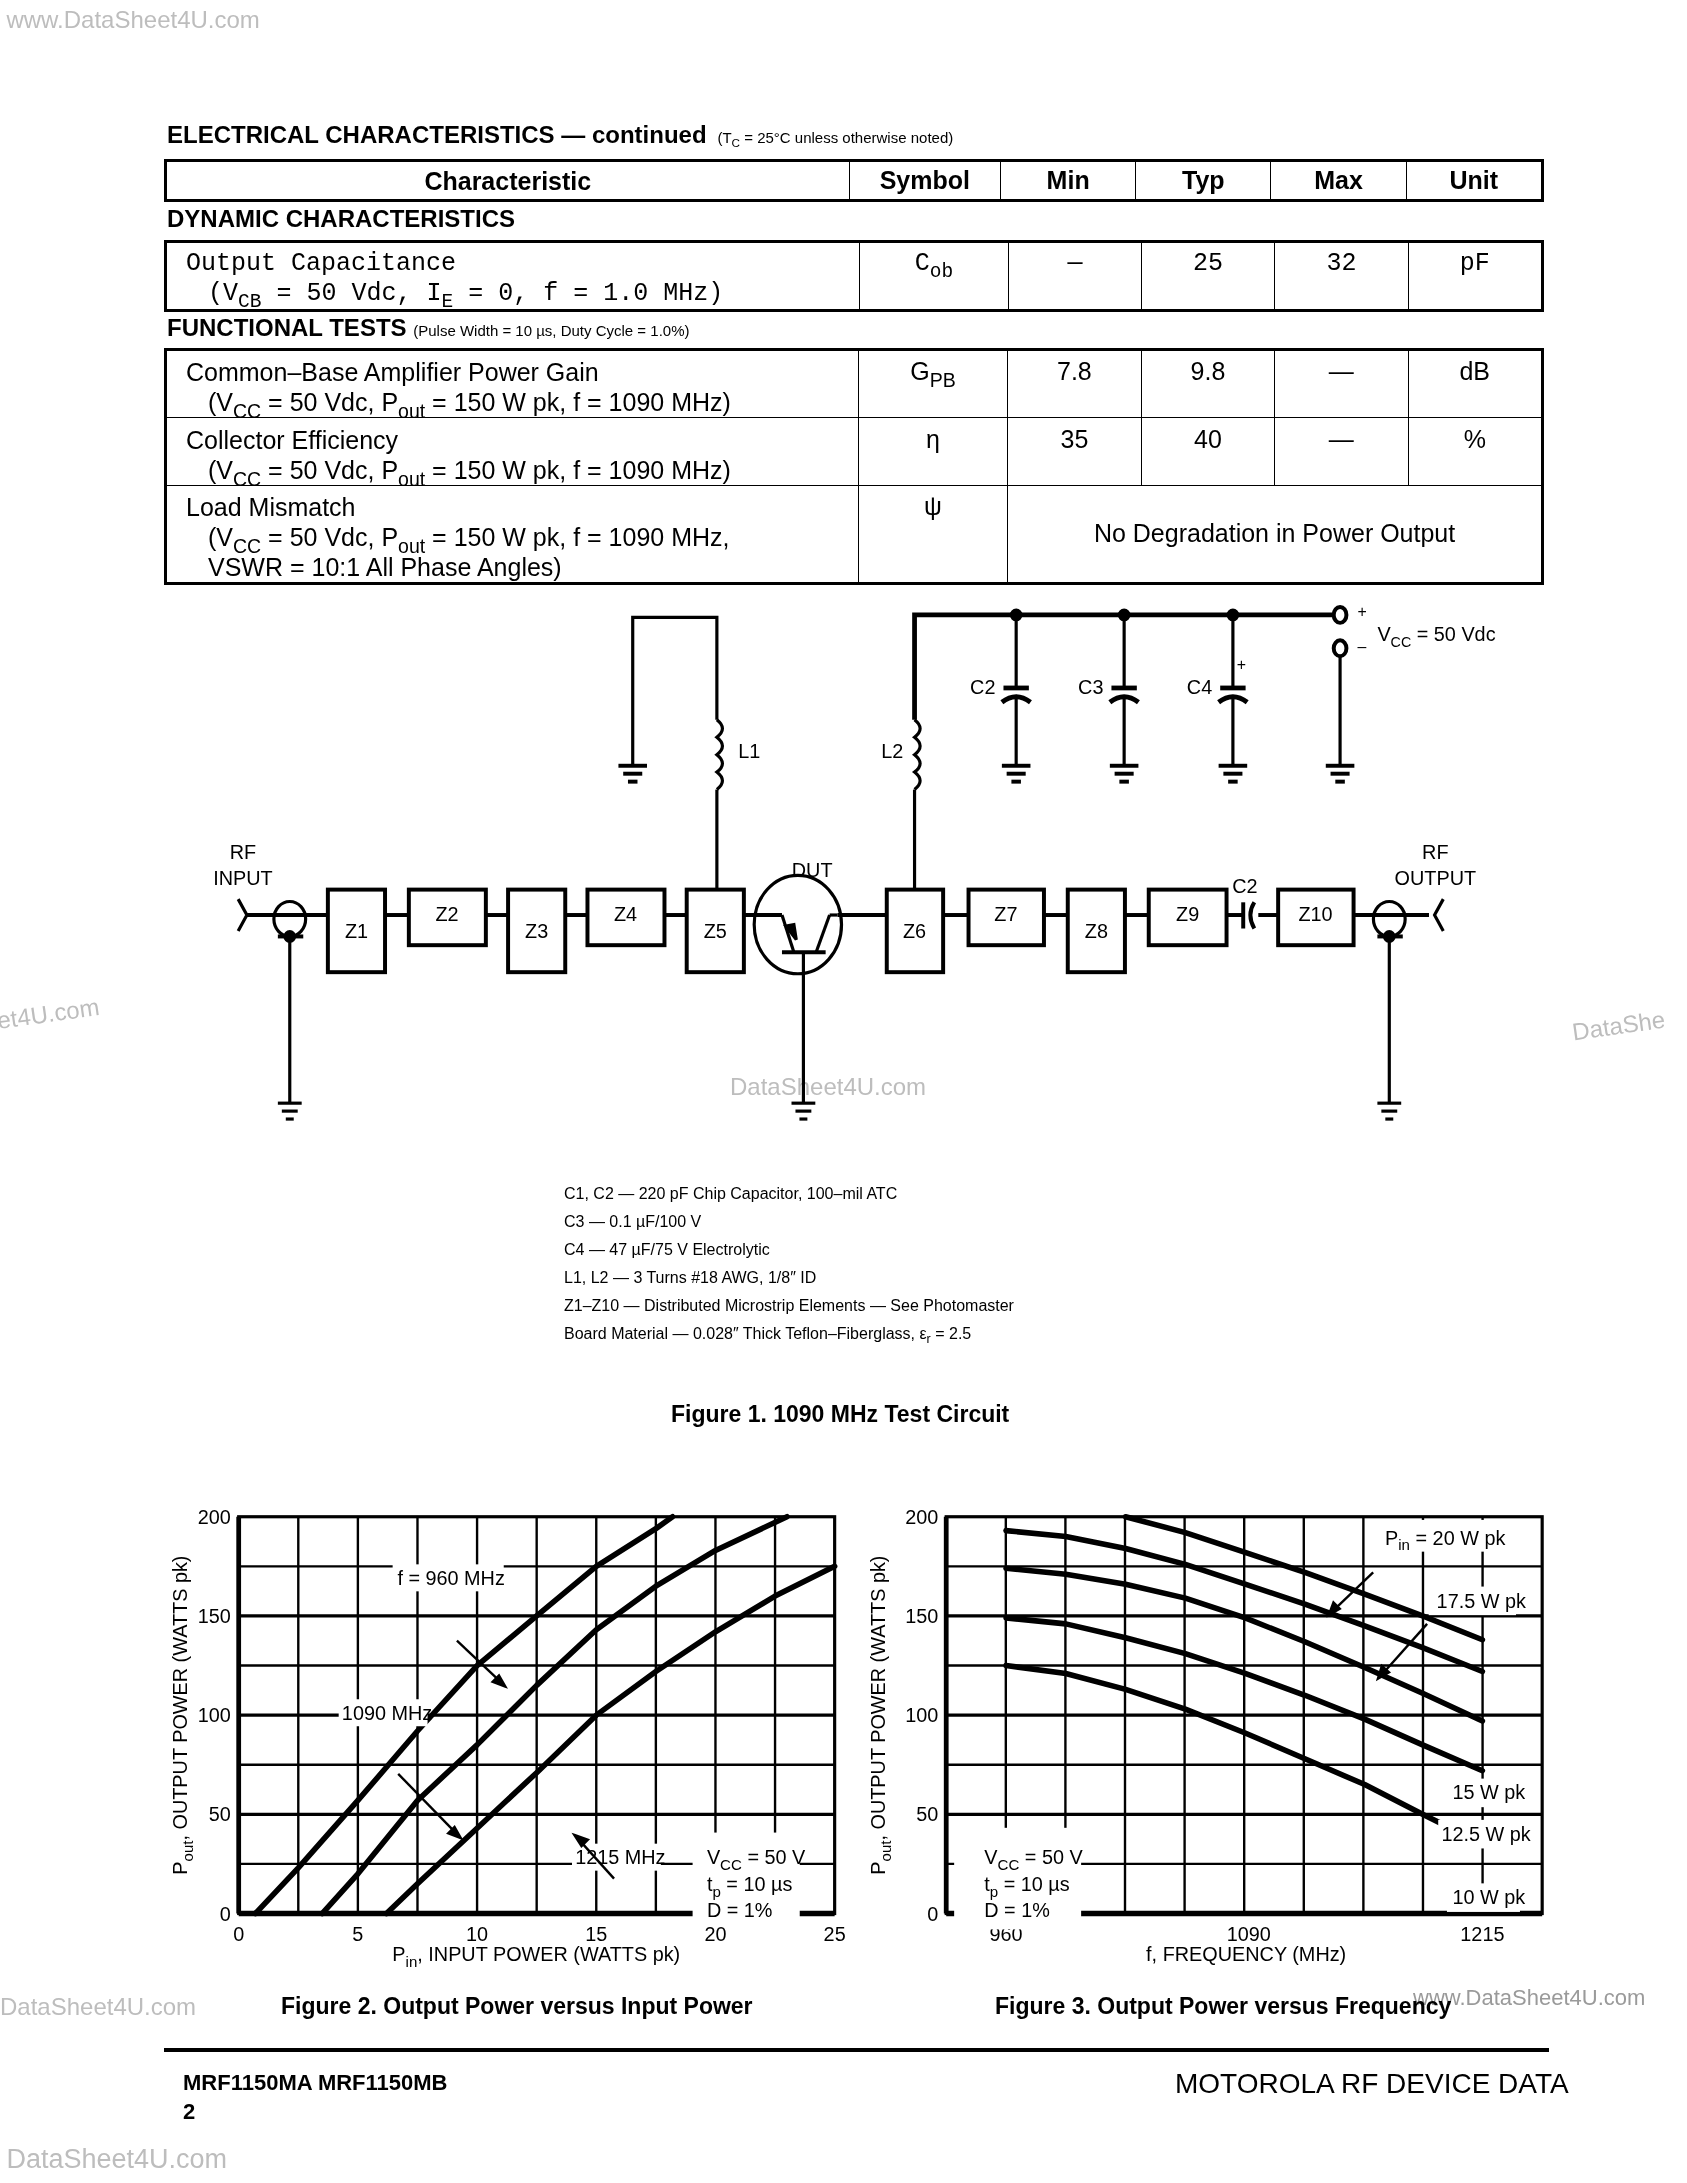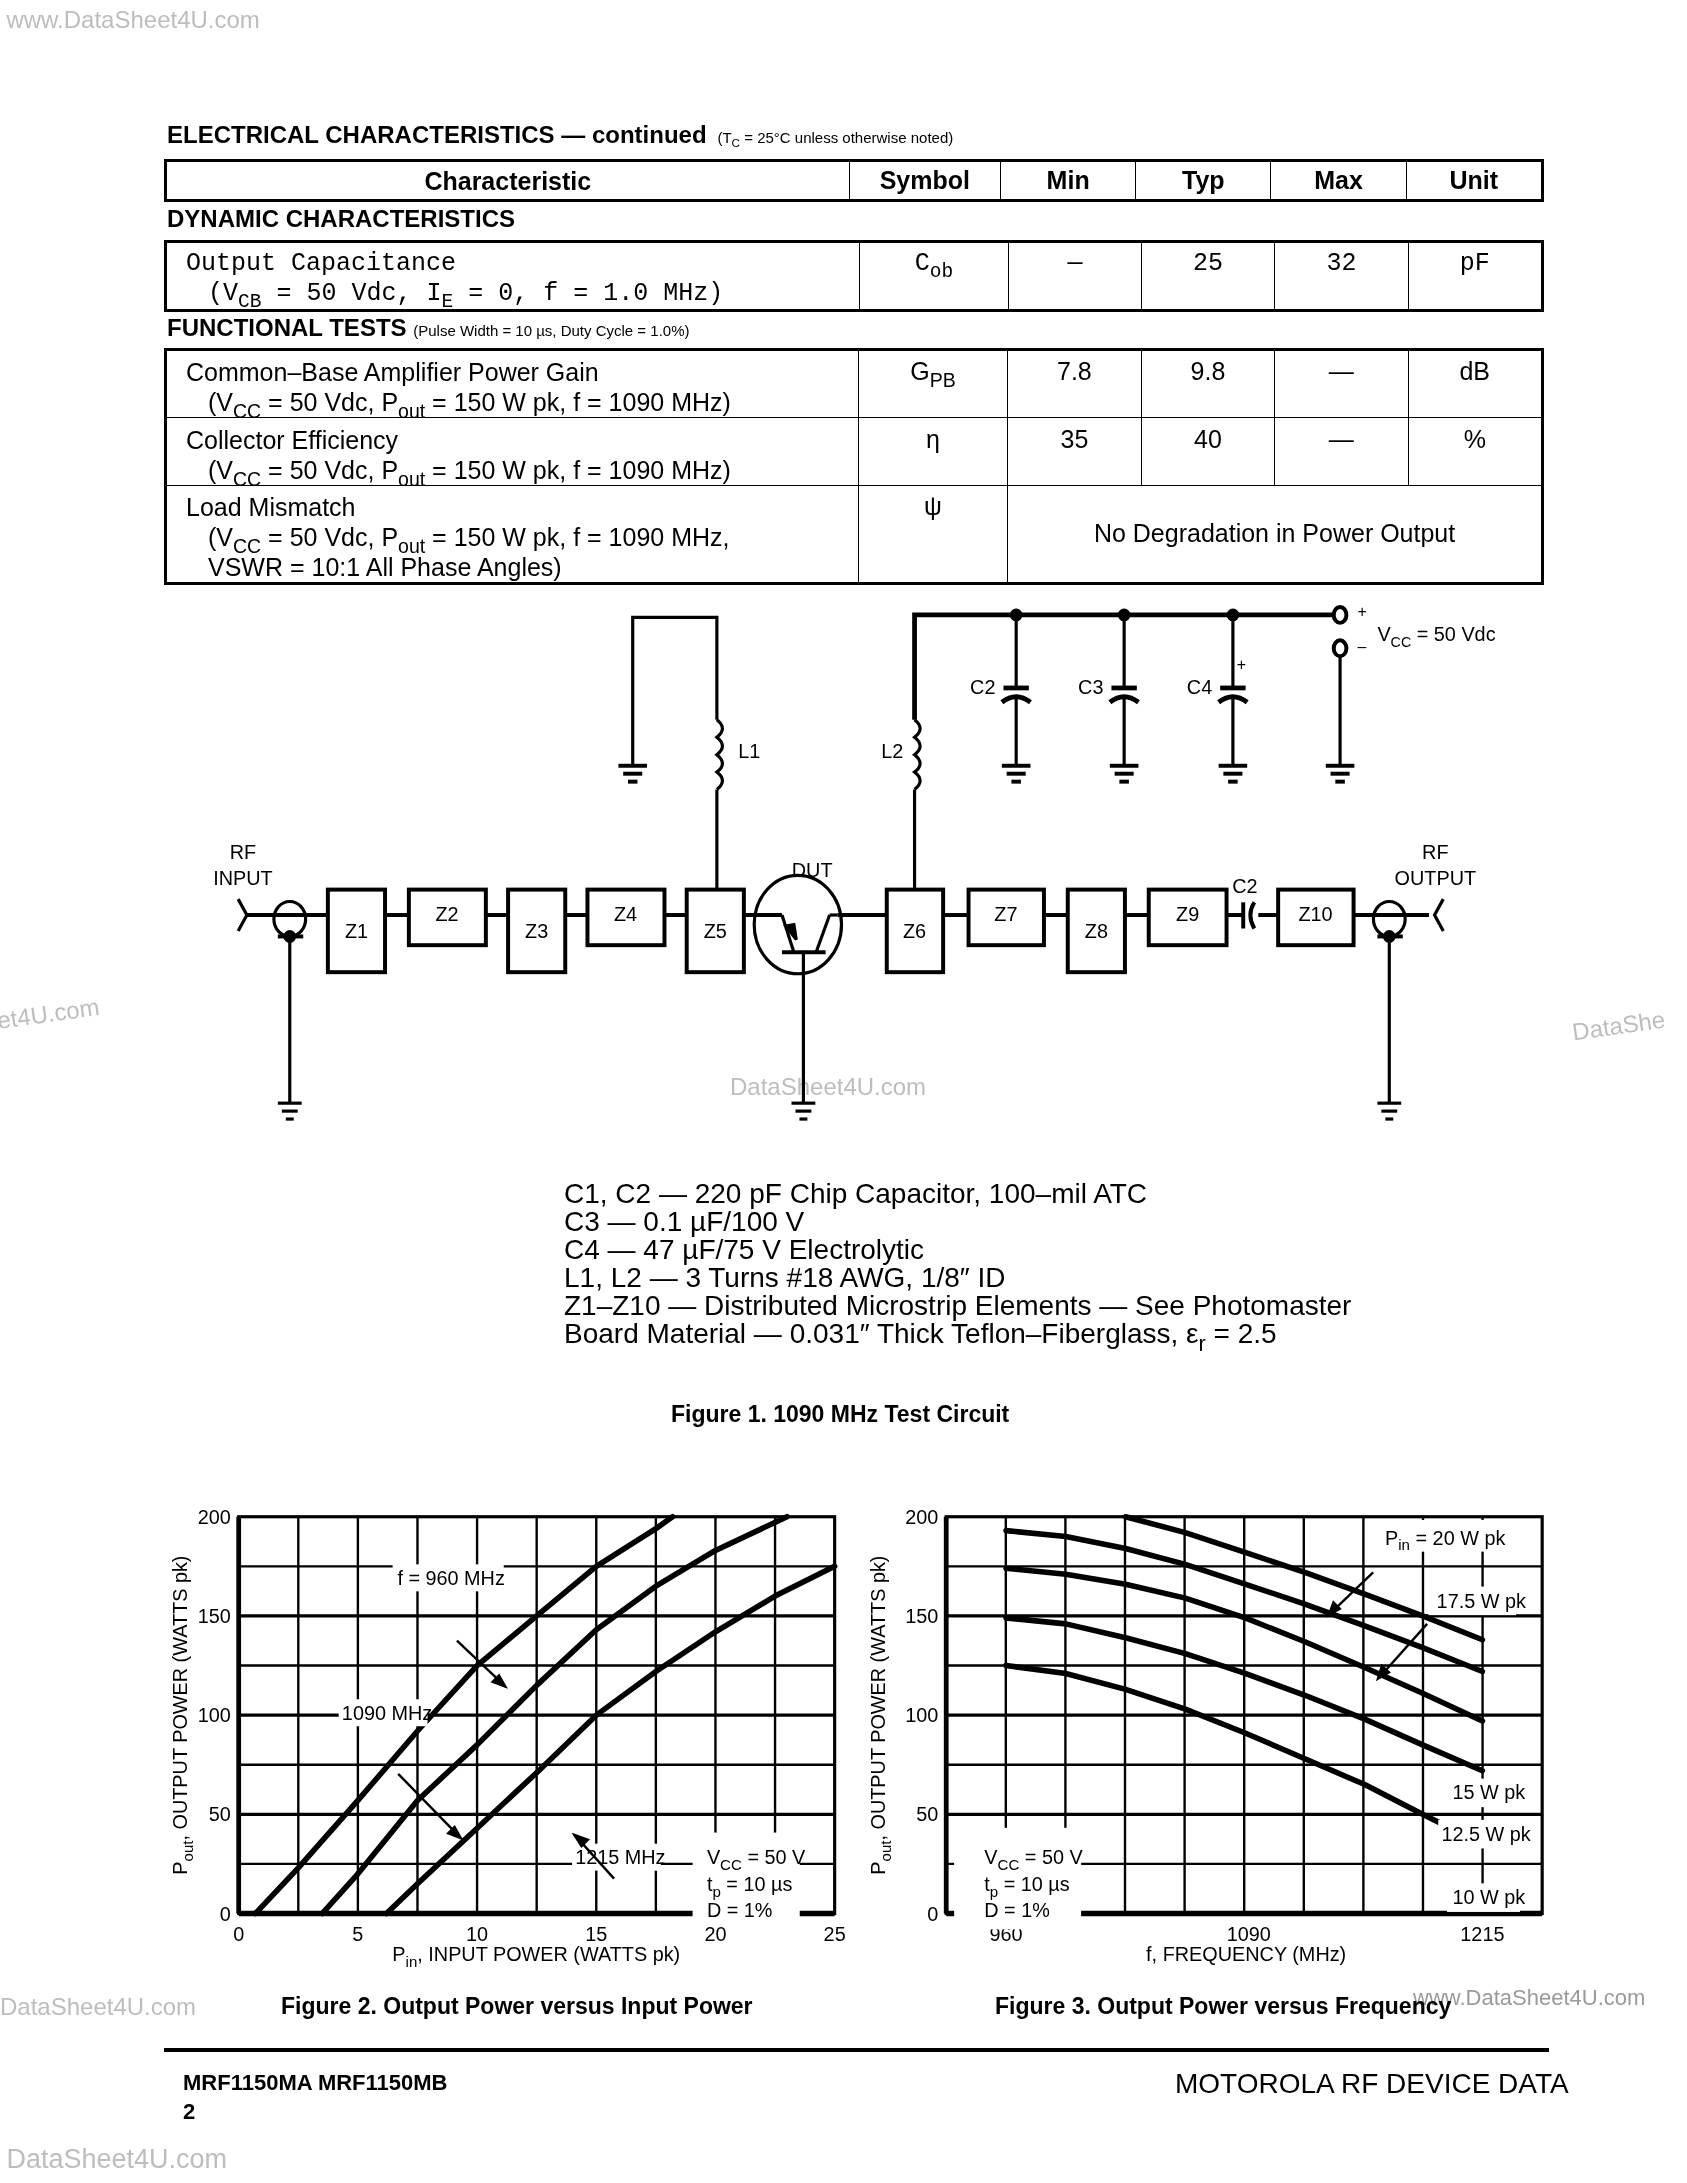--- a/index.html
+++ b/index.html
@@ -10,21 +10,21 @@
   .sec-title .note{font-weight:normal;font-size:15px;}
   table.ec{position:absolute;left:164px;width:1380px;border-collapse:collapse;font-size:25px;}
   table.ec td, table.ec th{border:1.6px solid #000;padding:0;vertical-align:top;}
   table.ec th{font-weight:bold;height:37px;vertical-align:middle;text-align:center;}
   table.ec{border:3.2px solid #000;}
   .c-char{width:686px;text-align:left;padding:6.4px 0 0 19px !important;line-height:30px;}
   .c-sym{width:151px;text-align:center;padding-top:6.4px !important;}
   .c-val{width:135px;text-align:center;padding-top:6.4px !important;}
   .c-char .sub2{padding-left:22px;display:block;}
   sub{font-size:0.78em;vertical-align:-0.35em;line-height:0;}
-  .comp-list{position:absolute;left:564px;top:1180px;font-size:28px;line-height:28px;}
+  .comp-list{position:absolute;left:564px;top:1180px;font-size:16px;line-height:28px;}
   .fig-cap{position:absolute;font-weight:bold;font-size:23px;white-space:nowrap;}
   .footer-rule{position:absolute;left:164px;top:2048px;width:1385px;height:4px;background:#000;}
   .footer-left{position:absolute;left:183px;top:2068px;font-weight:bold;font-size:22px;line-height:29px;}
   .footer-right{position:absolute;left:1175px;top:2068px;font-size:28px;}
   svg text{font-family:"Liberation Sans",sans-serif;}
 </style>
 </head>
 <body>
 
 <div class="wm" style="left:6.4px;top:6.4px;font-size:24px;">www.DataSheet4U.com</div>
@@ -252,21 +252,21 @@
     <text x="1657" y="1160" text-anchor="middle">Z10</text>
   </g>
 </svg>
 
 <div class="comp-list">
   <div>C1, C2 — 220 pF Chip Capacitor, 100–mil ATC</div>
   <div>C3 — 0.1 µF/100 V</div>
   <div>C4 — 47 µF/75 V Electrolytic</div>
   <div>L1, L2 — 3 Turns #18 AWG, 1/8″ ID</div>
   <div>Z1–Z10 — Distributed Microstrip Elements — See Photomaster</div>
-  <div><span>Board Material — 0.031″ Thick Teflon–Fiberglass, ε</span><sub>r</sub><span> = 2.5</span></div>
+  <div><span>Board Material — 0.028″ Thick Teflon–Fiberglass, ε</span><sub>r</sub><span> = 2.5</span></div>
 </div>
 
 <div class="fig-cap" style="left:671px;top:1401px;">Figure 1. 1090 MHz Test Circuit</div>
 
 <svg class="abs" id="fig2" style="left:159px;top:1485px;" width="699" height="492" viewBox="0 0 880 620">
   <g id="fig2-grid">
       <line x1="175.1" y1="40" x2="175.1" y2="540" stroke="#000" stroke-width="3"></line>
       <line x1="250.2" y1="40" x2="250.2" y2="540" stroke="#000" stroke-width="3"></line>
       <line x1="325.3" y1="40" x2="325.3" y2="540" stroke="#000" stroke-width="3"></line>
       <line x1="400.4" y1="40" x2="400.4" y2="540" stroke="#000" stroke-width="3"></line>

